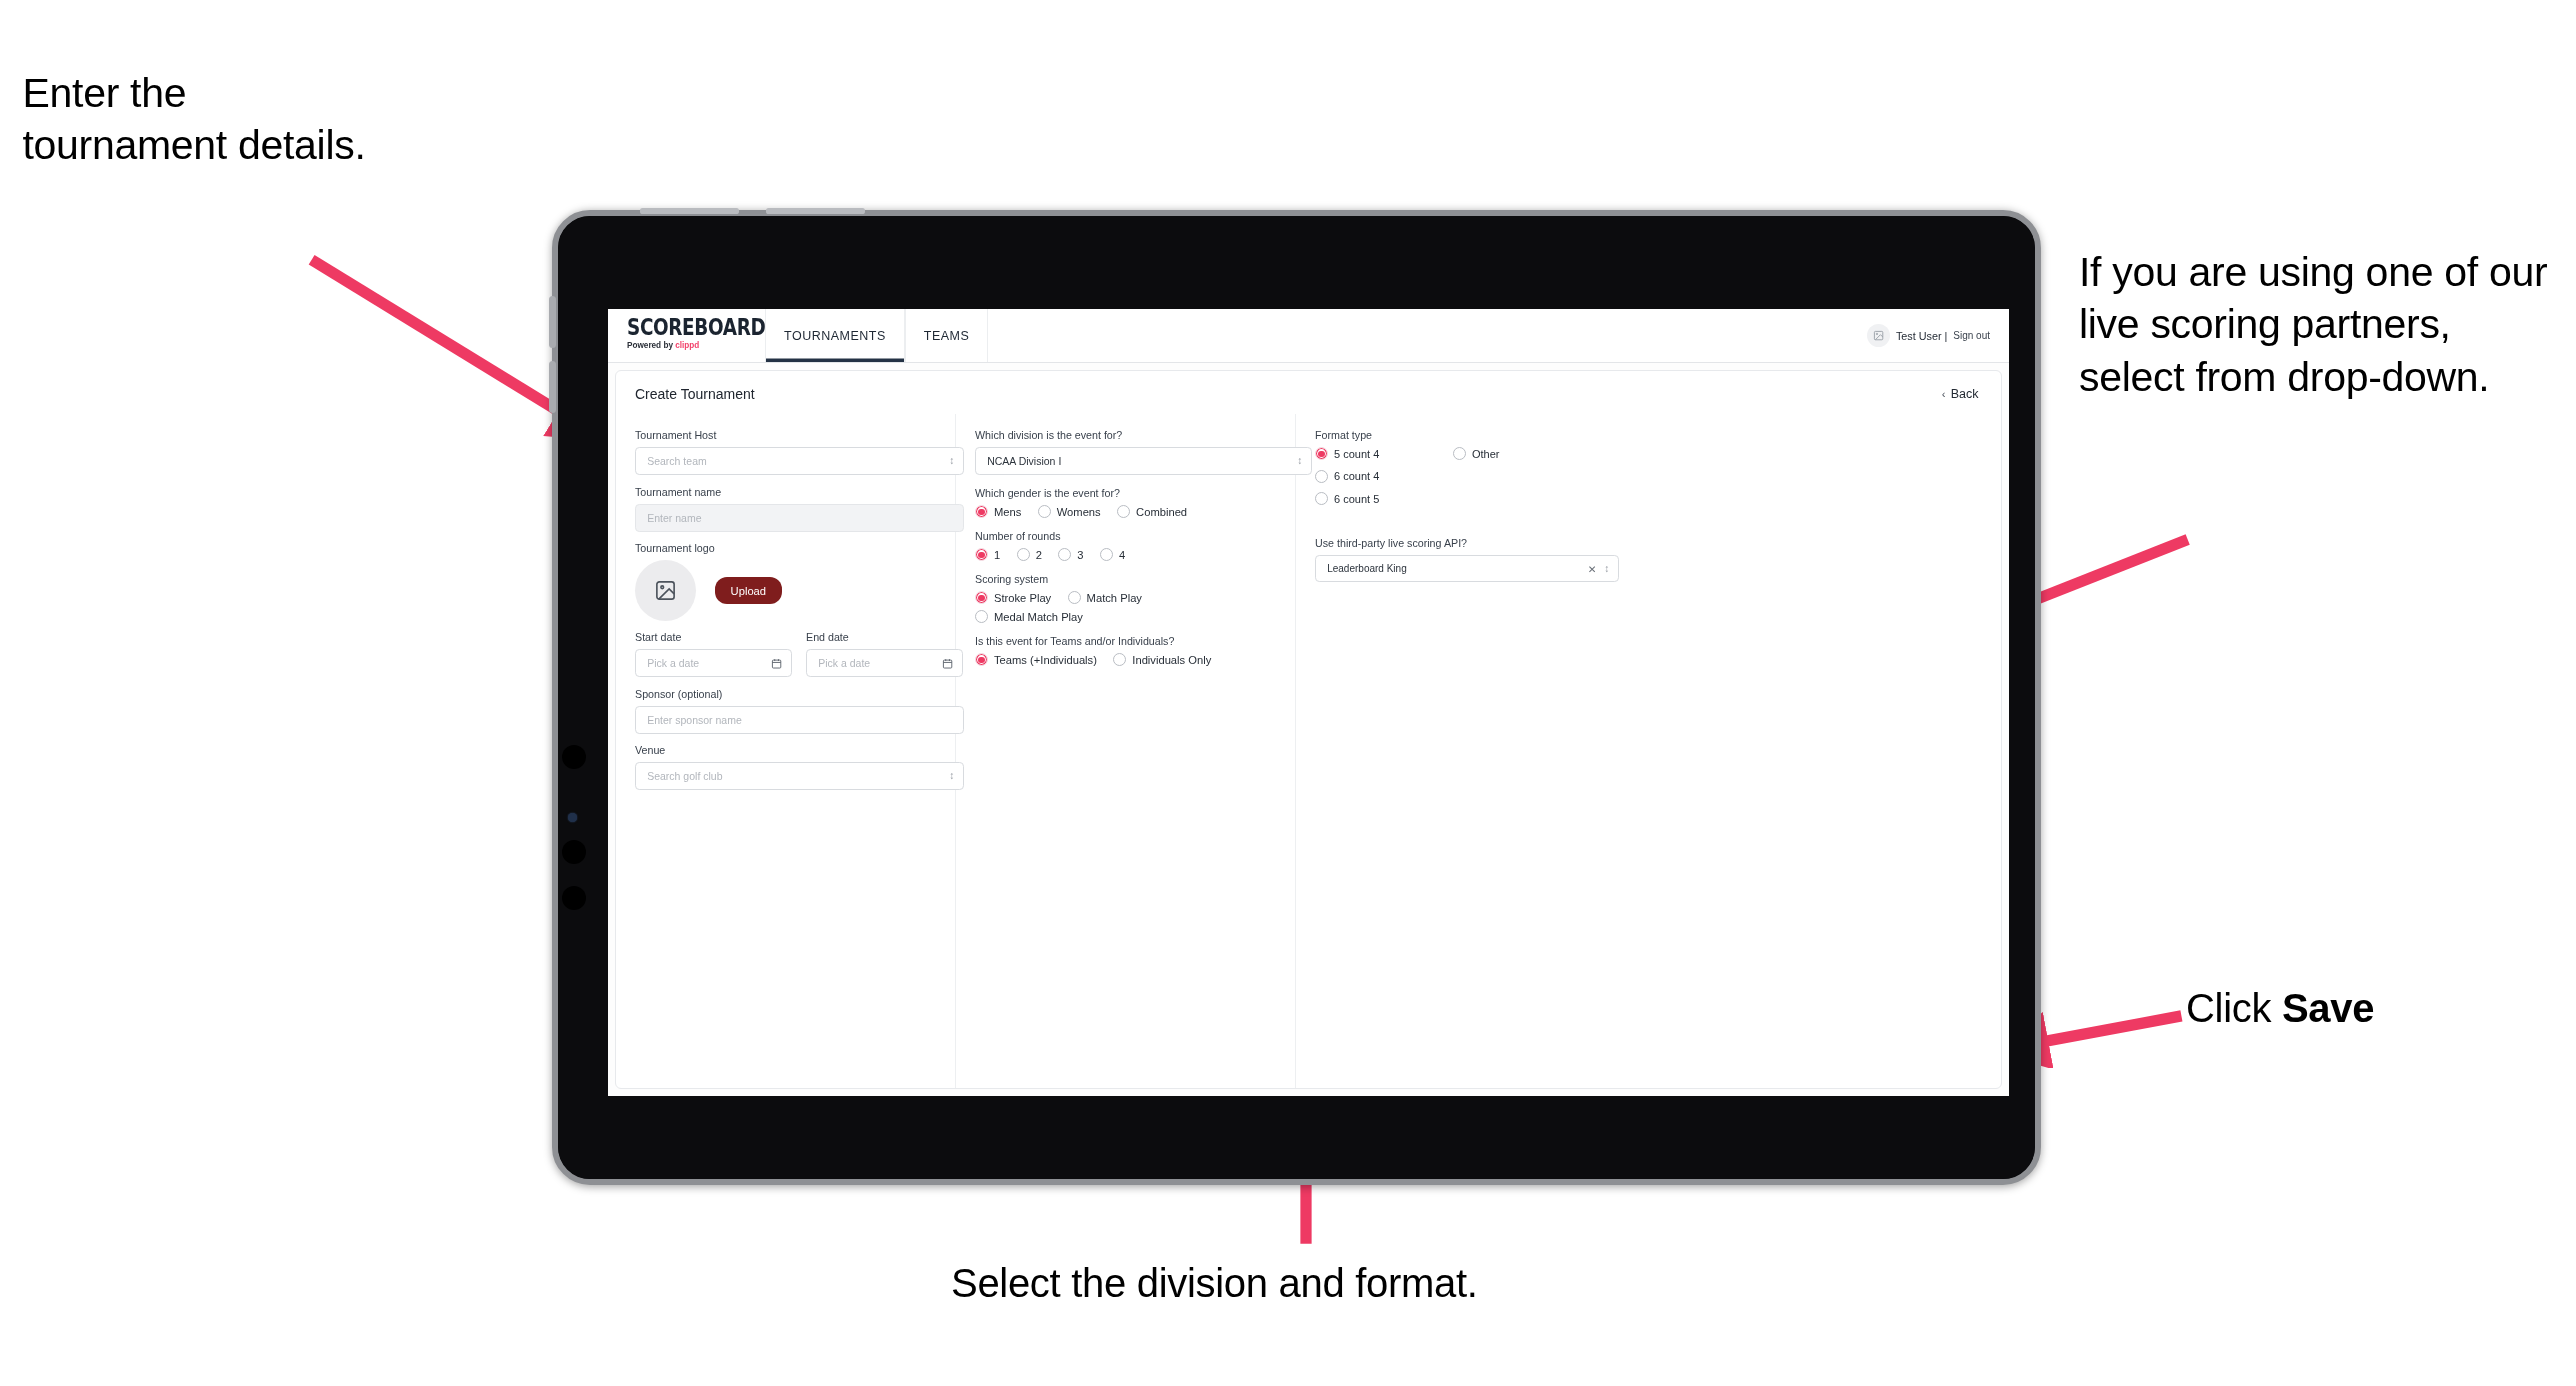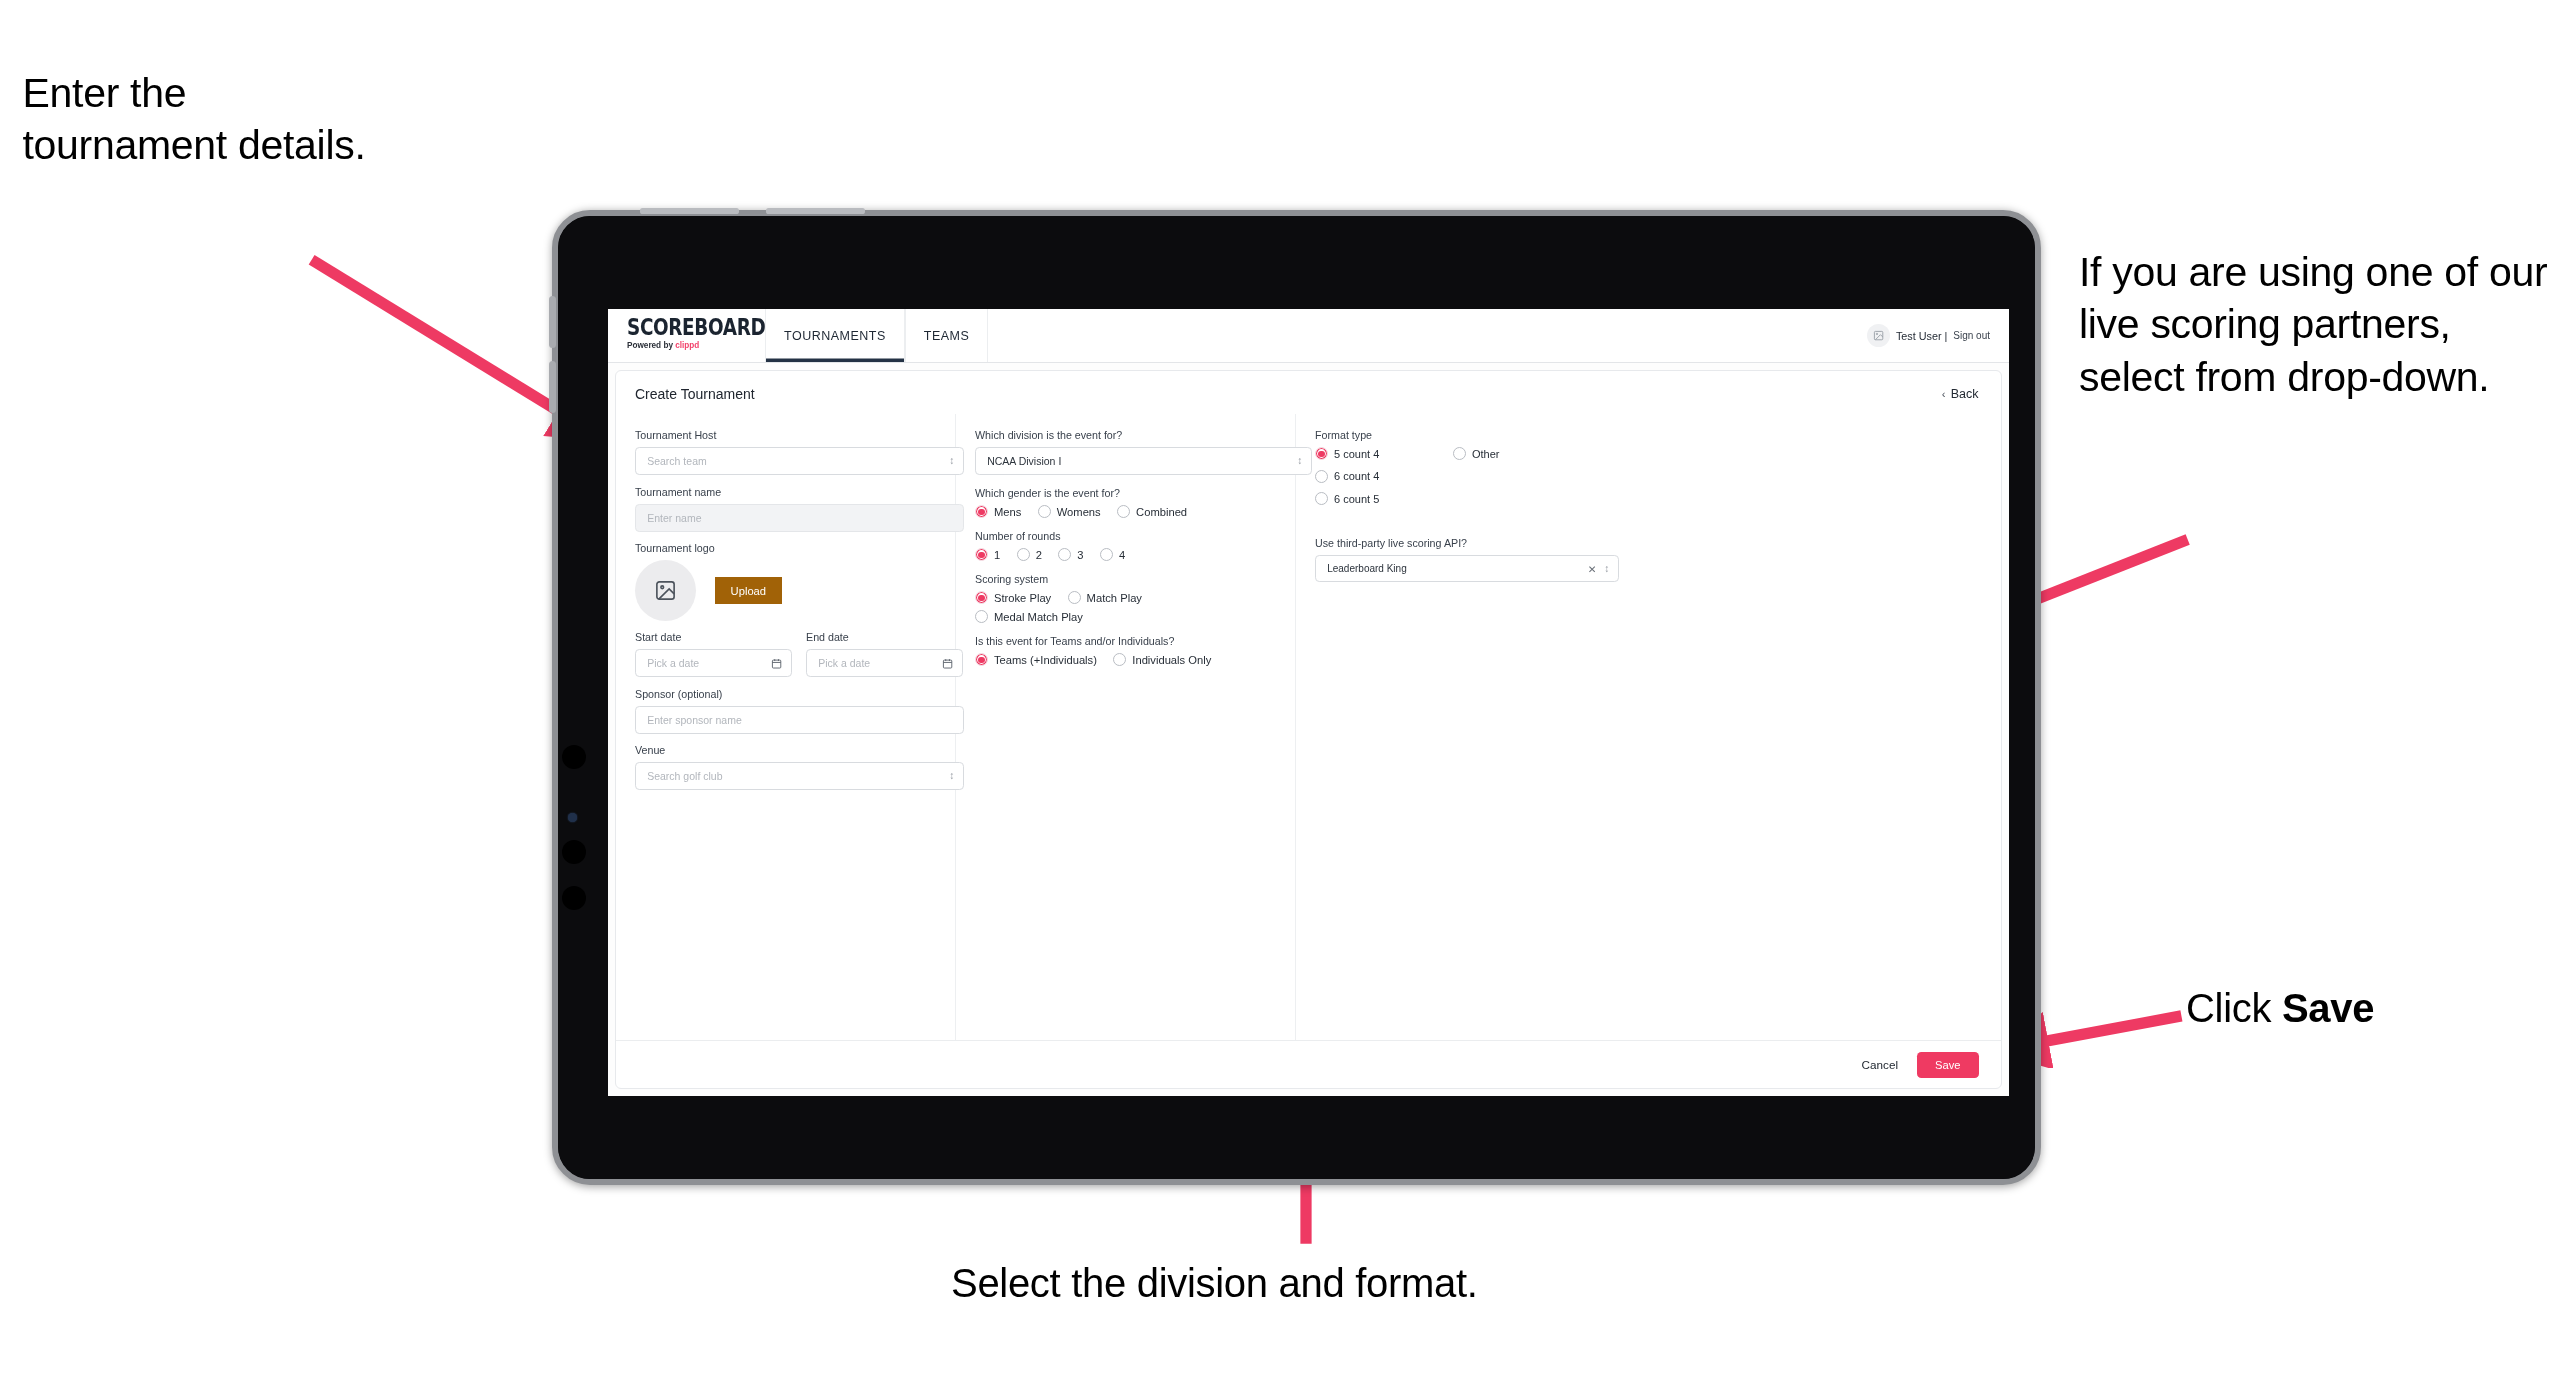--- a/index.html
+++ b/index.html
@@ -134,22 +134,22 @@
   .date-col { width: 157px; }
   .inp.small { width: 157px; gap: 28px; }
 
   
   .logo-row { display: flex; align-items: center; gap: 19px; margin-top: 3.5px; }
   .logo-circle {
     width: 61px; height: 61px; border-radius: 50%; background: #ececee;
     display: flex; align-items: center; justify-content: center; color: #4c535c;
   }
   .upload-btn {
-    background: #a16207; color: #fff; font-size: 11.2px;
-    padding: 7.8px 15.6px; border-radius: 0; cursor: pointer;
+    background: #7f1d1d; color: #fff; font-size: 11.2px;
+    padding: 7.8px 15.6px; border-radius: 12px; cursor: pointer;
   }
 
   
   .radio-row { display: flex; align-items: center; gap: 6px; margin-top: 2.6px; flex-wrap: wrap; }
   .ropt { display: flex; align-items: center; gap: 6px; margin-right: 10.4px; cursor: pointer; }
   .rdot {
     width: 13px; height: 13px; border-radius: 50%;
     border: 1.4px solid #b9bdc3; background: #fff;
     display: flex; align-items: center; justify-content: center; flex: none;
   }
@@ -441,24 +441,20 @@
 
               <div class="flabel" style="margin-top:22.5px;">Use third-party live scoring API?</div>
               <div class="inp inp-r">
                 <span class="val" style="font-size:10px;">Leaderboard King</span>
                 <span class="clearx">✕</span>
                 <span class="spin" style="margin-left:0;">↕</span>
               </div>
             </div>
           </div>
 
-          <div class="card-foot">
-            <div class="cancel-btn">Cancel</div>
-            <div class="save-btn">Save</div>
-          </div>
         </div>
 
       </div>
     </div>
   </div>
 
 </div>
 
 
 </body></html>

